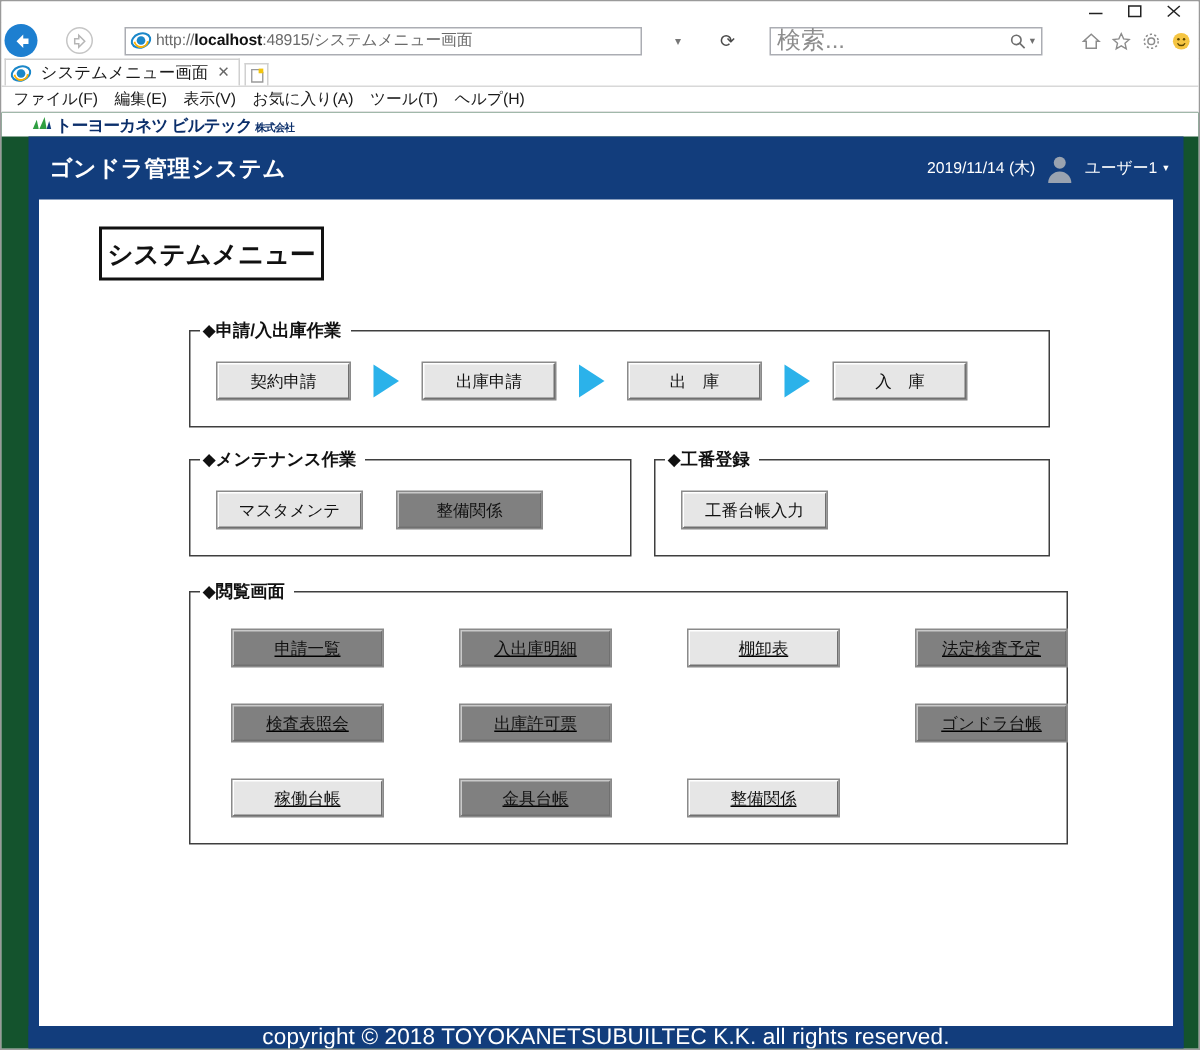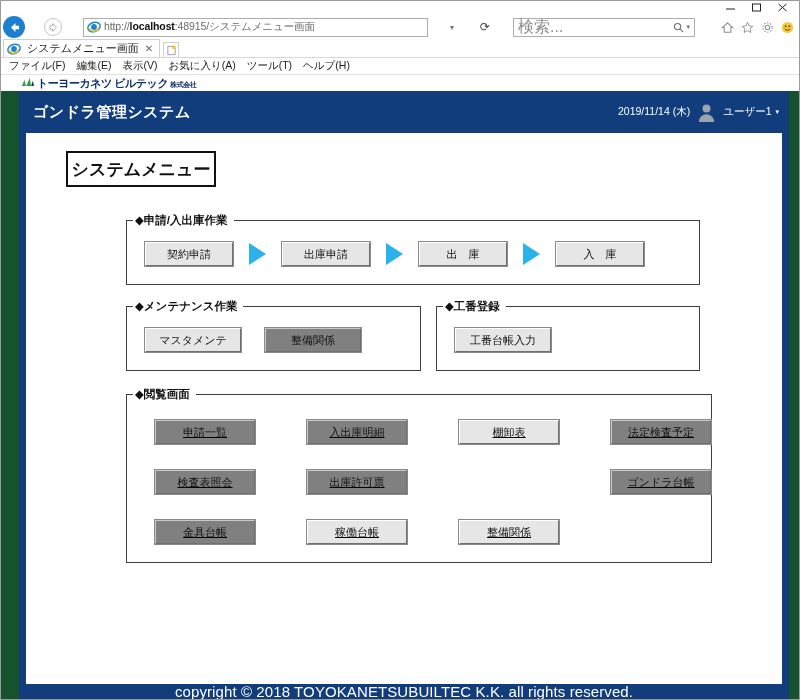--- a/index.html
+++ b/index.html
@@ -451,22 +451,22 @@
                 <button class="btn dark w100">申請一覧</button>
                 <button class="btn dark w100">入出庫明細</button>
                 <button class="btn w100">棚卸表</button>
 
                 <button class="btn dark w100">法定検査予定</button>
                 <button class="btn dark w100">検査表照会</button>
                 <button class="btn dark w100">出庫許可票</button>
                 <span class="cell-empty"></span>
 
                 <button class="btn dark w100">ゴンドラ台帳</button>
+                <button class="btn w100">稼働台帳</button>
                 <button class="btn dark w100">金具台帳</button>
-                <button class="btn w100">稼働台帳</button>
                 <button class="btn w100">整備関係</button>
               </div>
             </fieldset>
 
           </div>
         </div>
       </div>
 
       <div class="app-footer">
         <span>copyright © 2018 TOYOKANETSUBUILTEC K.K. all rights reserved.</span>

